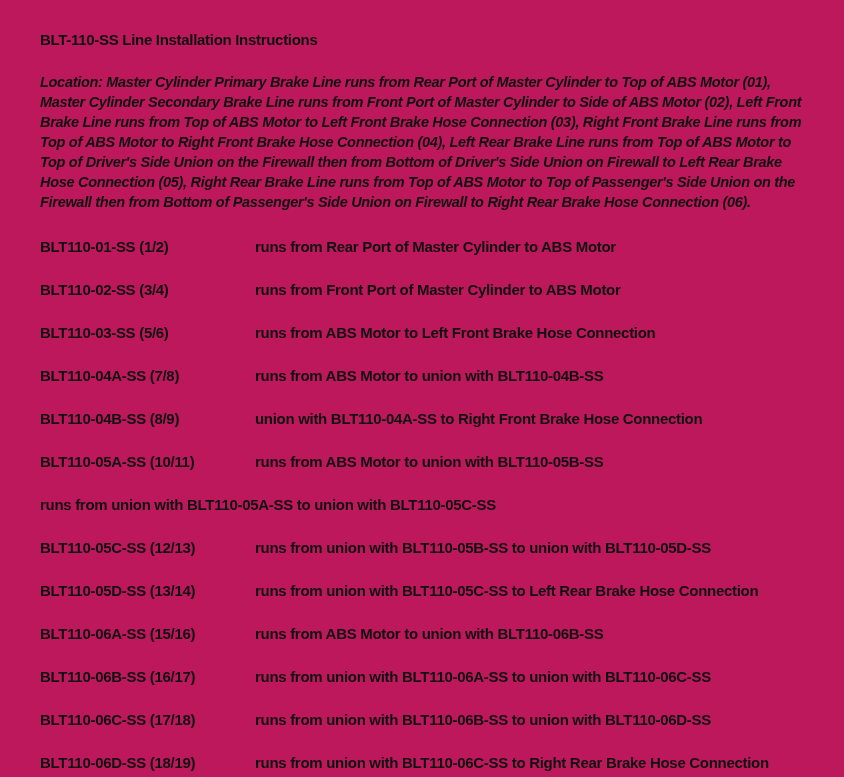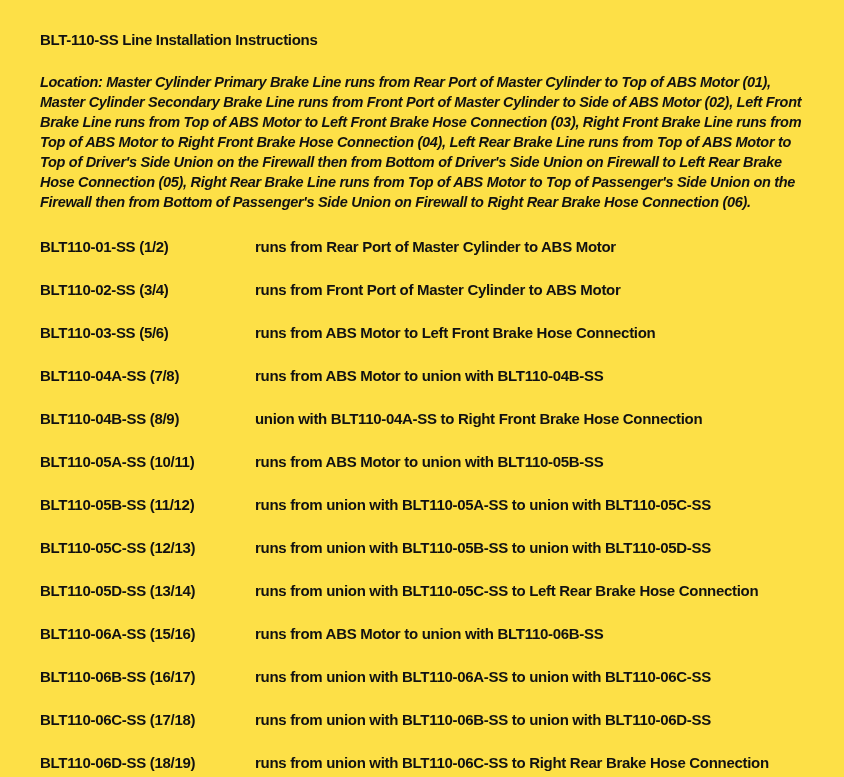--- a/index.html
+++ b/index.html
@@ -3,21 +3,21 @@
 <meta charset="utf-8">
 <style>
   html, body {
     margin: 0;
     padding: 0;
     background: #ffffff;
   }
   .page {
     width: 844px;
     height: 777px;
-    background: #fde047;
+    background: #be185d;
     box-sizing: border-box;
     padding: 31px 26px 0 40px;
     overflow: hidden;
     font-family: "Liberation Sans", "DejaVu Sans", sans-serif;
     font-weight: 700;
     color: #111111;
     letter-spacing: -0.3px;
   }
   .doc-title {
     font-size: 15px;
@@ -89,21 +89,20 @@
       <span class="part">BLT110-04B-SS (8/9)</span>
       <span class="desc">union with BLT110-04A-SS to Right Front Brake Hose Connection</span>
     </div>
 
     <div class="line-row">
       <span class="part">BLT110-05A-SS (10/11)</span>
       <span class="desc">runs from ABS Motor to union with BLT110-05B-SS</span>
     </div>
 
     <div class="line-row">
-      <span class="part">BLT110-05B-SS (11/12)</span>
       <span class="desc">runs from union with BLT110-05A-SS to union with BLT110-05C-SS</span>
     </div>
 
     <div class="line-row">
       <span class="part">BLT110-05C-SS (12/13)</span>
       <span class="desc">runs from union with BLT110-05B-SS to union with BLT110-05D-SS</span>
     </div>
 
     <div class="line-row">
       <span class="part">BLT110-05D-SS (13/14)</span>

